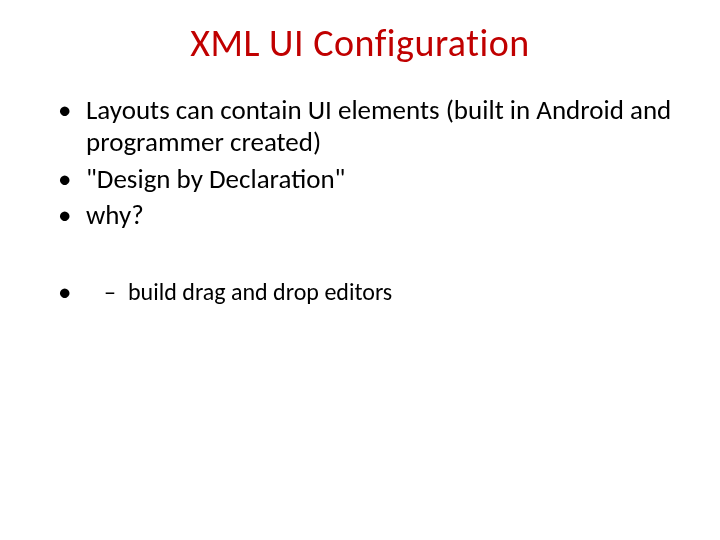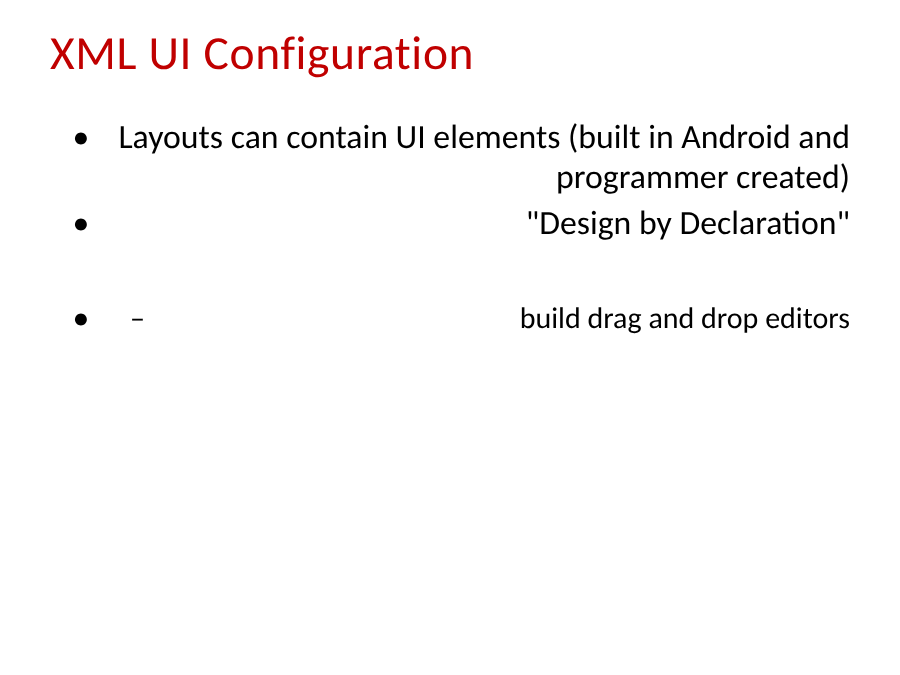--- a/index.html
+++ b/index.html
@@ -12,36 +12,35 @@
       height: 540px;
       background: #ffffff;
       font-family: Calibri, "Segoe UI", Arial, sans-serif;
       padding: 20px 40px 20px 40px;
       overflow: hidden;
     }
     h1 {
       color: #c00000;
       font-size: 38px;
       font-weight: 400;
-      text-align: left;
+      text-align: center;
       margin-bottom: 28px;
       letter-spacing: 0.5px;
     }
     ul.main {
       list-style: none;
       color: #000000;
       font-size: 27px;
       line-height: 1.2;
       padding-left: 18px;
     }
     ul.main > li {
       position: relative;
       padding-left: 28px;
       margin-bottom: 4px;
-      text-align: right;
     }
     ul.main > li::before {
       content: "•";
       position: absolute;
       left: 0;
       top: 0;
       color: #000000;
       font-size: 27px;
     }
     ul.sub {
@@ -67,18 +66,19 @@
     }
   </style>
 </head>
 <body>
 
 <h1>XML UI Configuration</h1>
 
 <ul class="main">
   <li>Layouts can contain UI elements (built in Android and programmer created)</li>
   <li>"Design by Declaration"</li>
+  <li>why?</li>
   <li>
     <ul class="sub">
       <li>build drag and drop editors</li>
     </ul>
   </li>
 </ul>
 
 </body></html>

